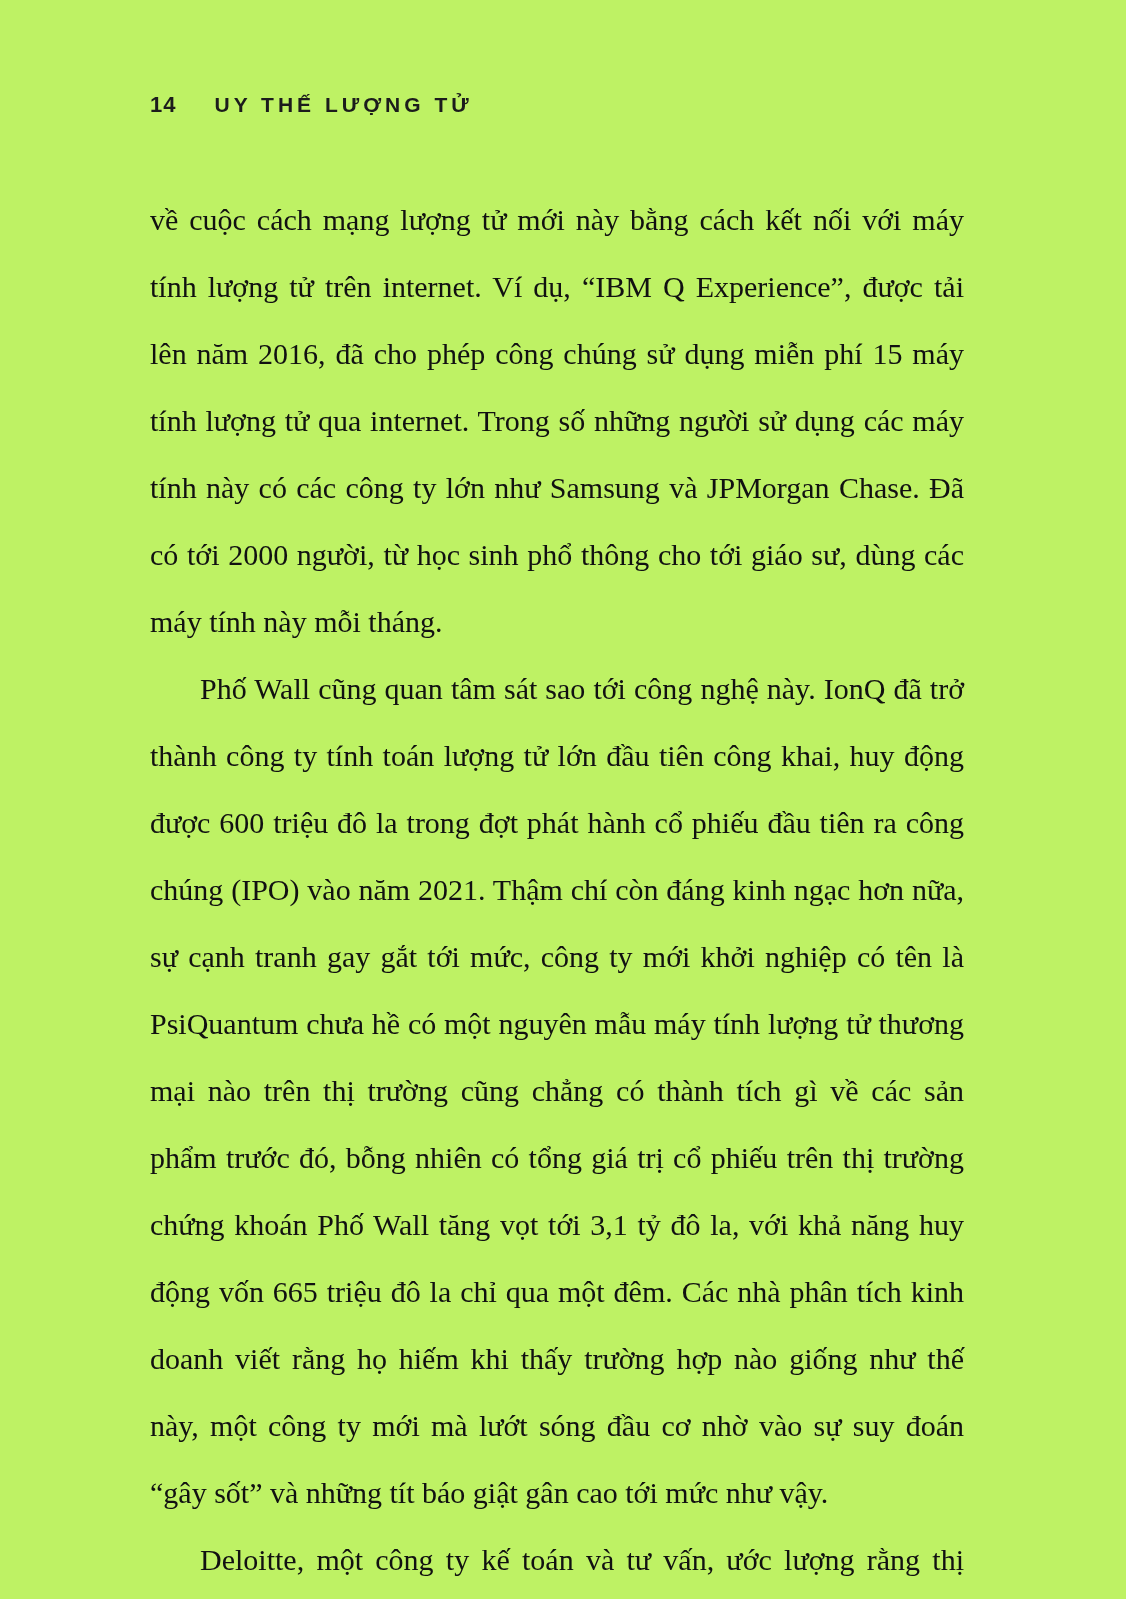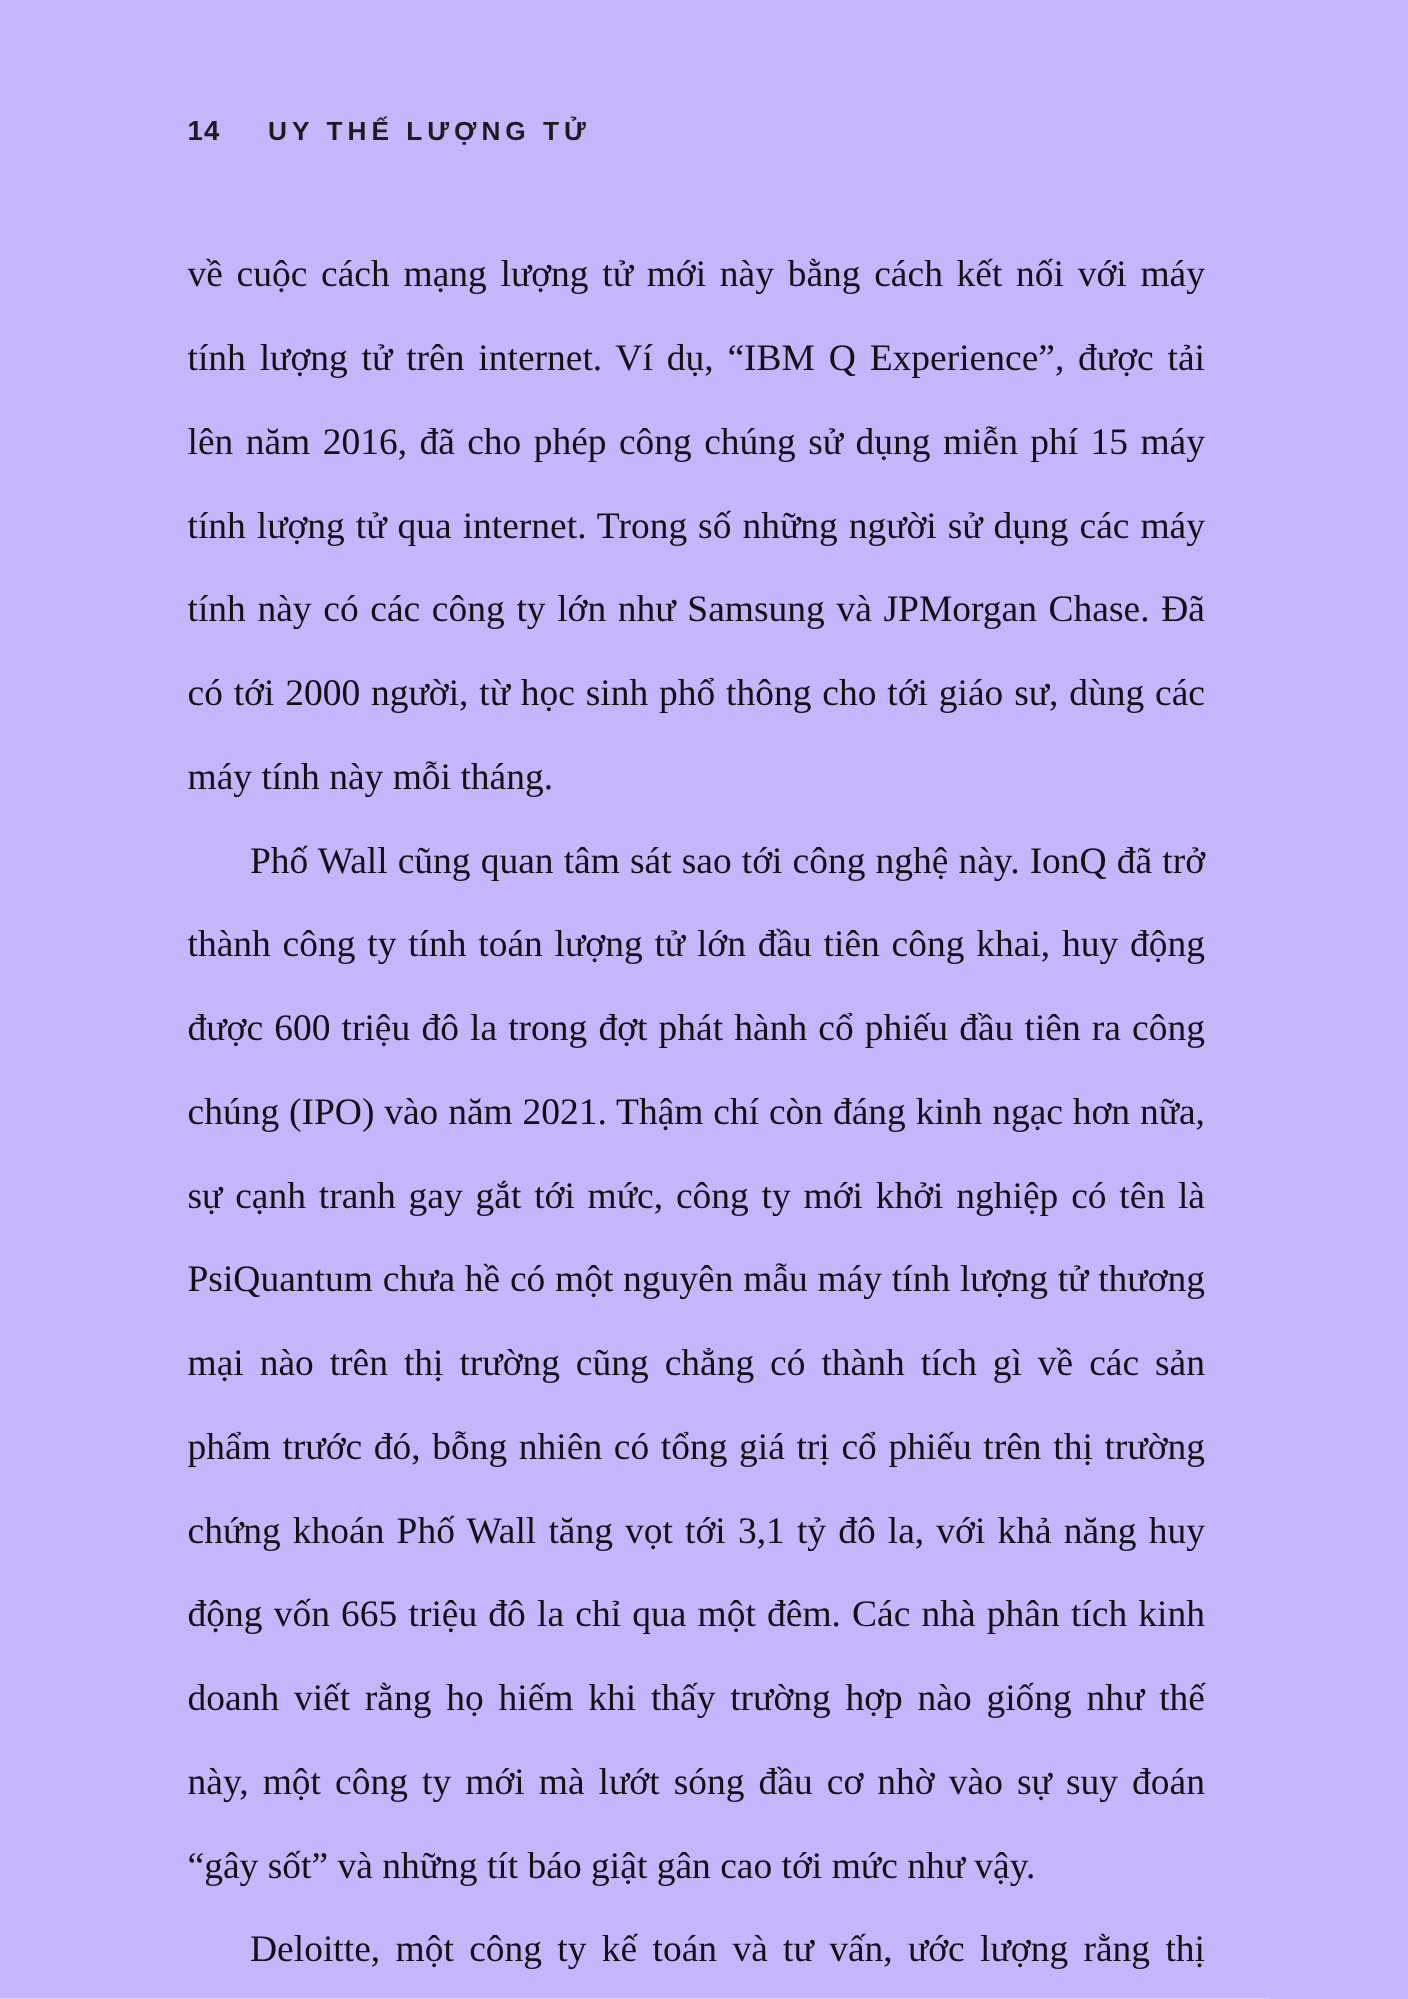--- a/index.html
+++ b/index.html
@@ -12,21 +12,21 @@
     height: 1599px;
     overflow: hidden;
     color: #141414;
     font-family: "Liberation Serif", serif;
   }
   .page {
     box-sizing: border-box;
     width: 1126px;
     height: 1599px;
     padding: 92px 162px 0 150px;
-    background: #c4b5fd;
+    background: #bef264;
   }
   .page-header {
     display: flex;
     align-items: baseline;
     font-family: "Liberation Sans", sans-serif;
     color: #1c1c1c;
   }
   .page-number {
     font-size: 22px;
     font-weight: 700;

